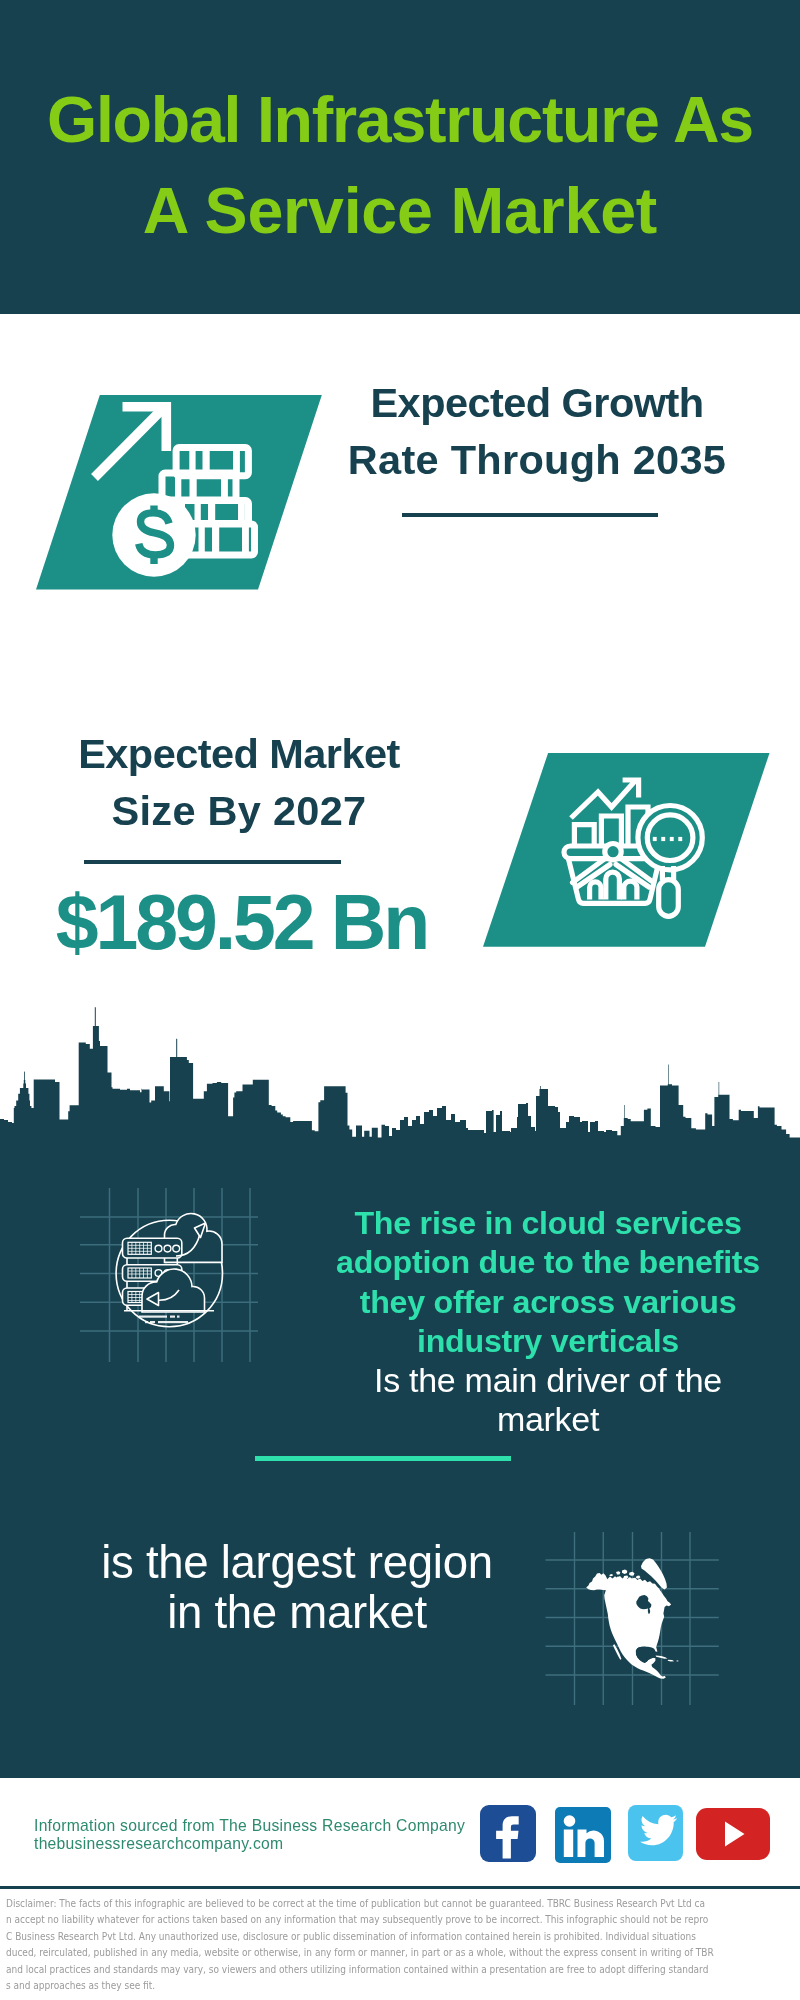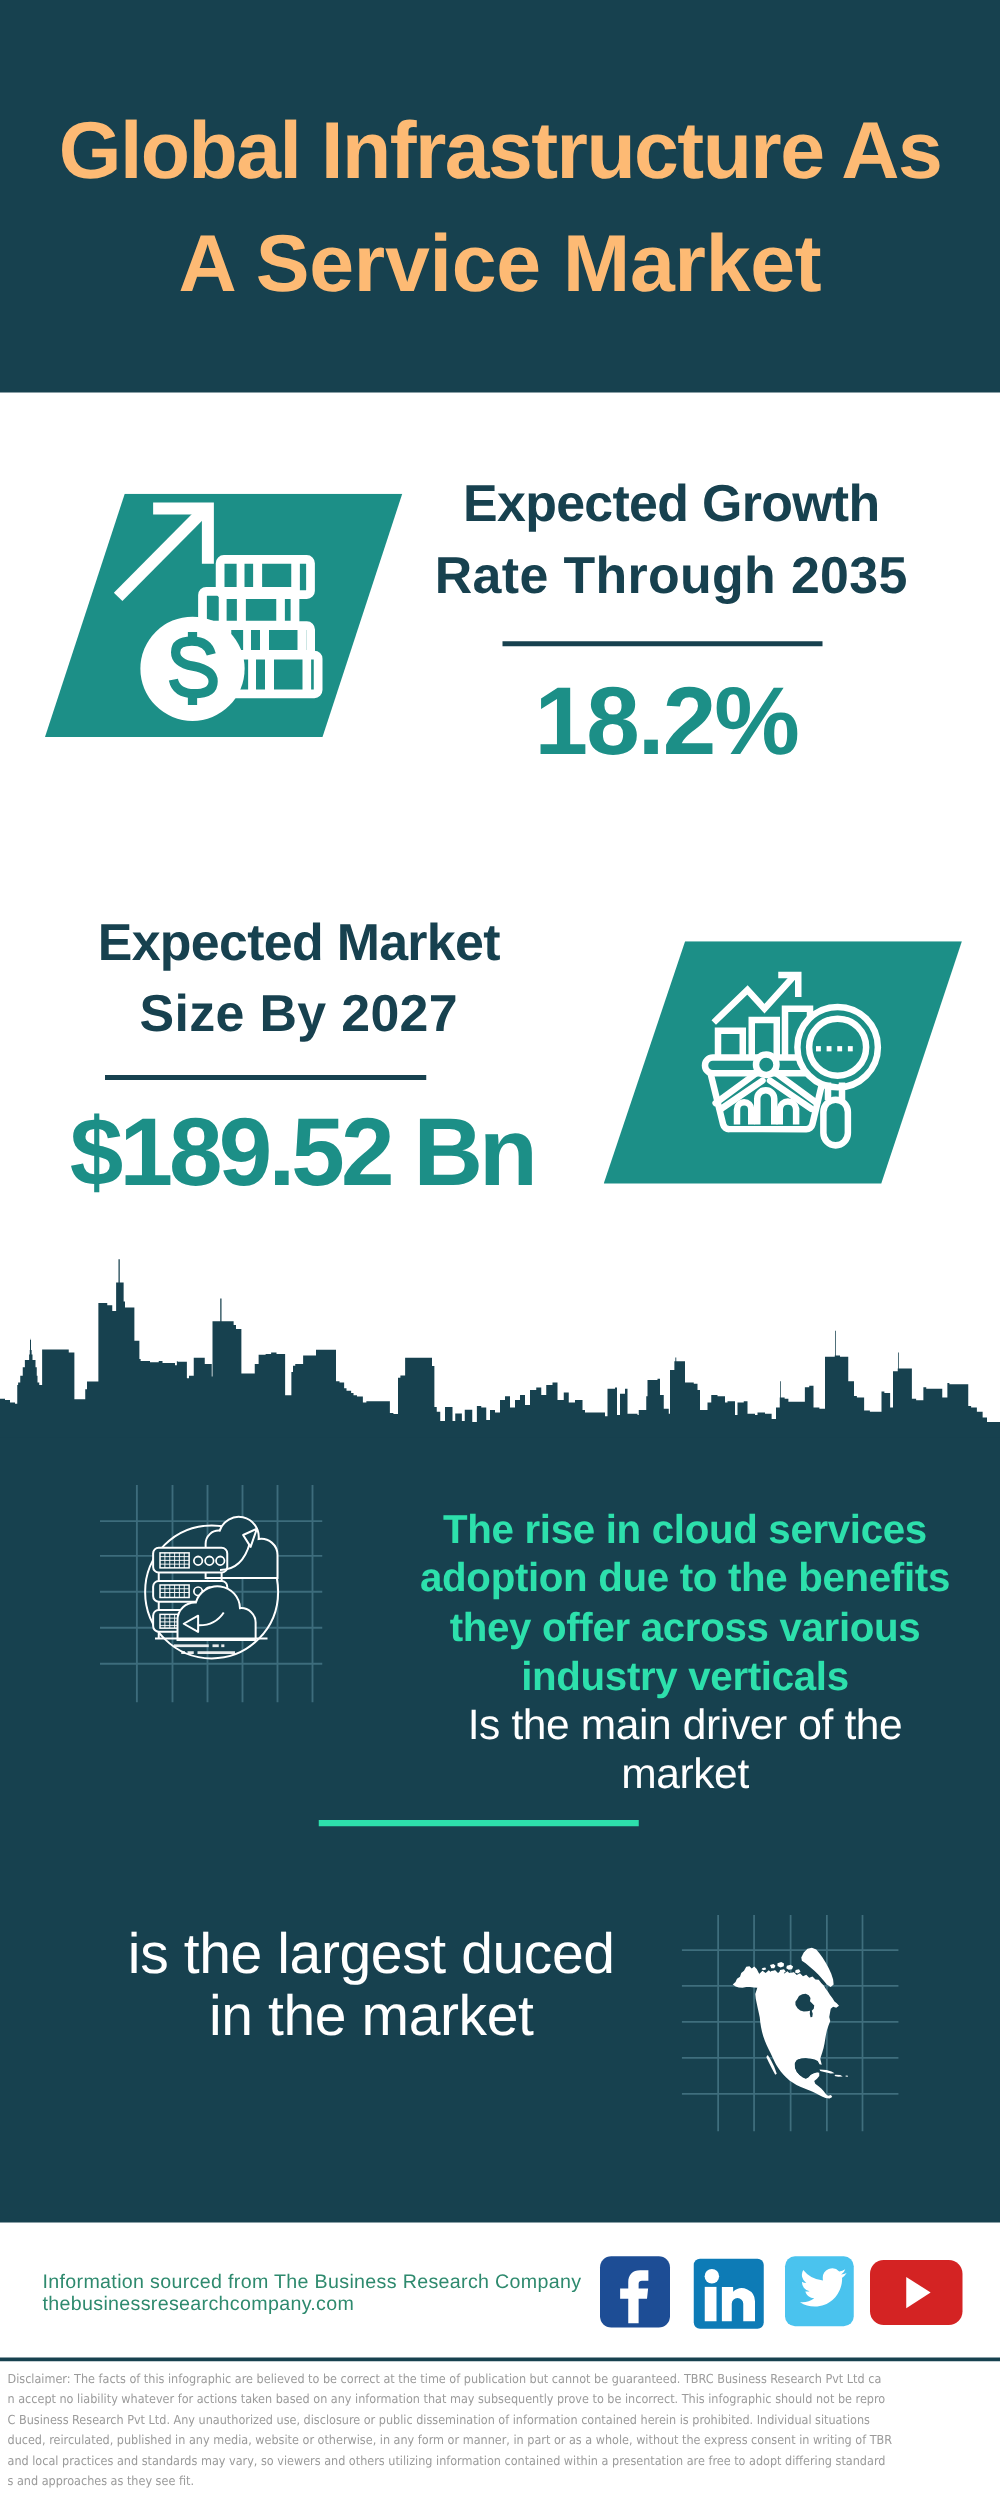--- a/index.html
+++ b/index.html
@@ -3,21 +3,21 @@
 <meta charset="utf-8">
 <style>
   * { margin:0; padding:0; box-sizing:border-box; }
   html,body { width:800px; height:2000px; }
   body { font-family:"Liberation Sans", sans-serif; background:#ffffff; overflow:hidden; -webkit-font-smoothing:antialiased; }
   .page { position:relative; width:800px; height:2000px; overflow:hidden; }
 
   
   .header { position:absolute; left:0; top:0; width:800px; height:314px; background:#17414f; }
   .header-title { position:absolute; left:0; top:75px; width:800px; text-align:center;
-    color:#fdba74; font-weight:bold; font-size:64.5px; line-height:91px; letter-spacing:-0.2px; }
+    color:#84cc16; font-weight:bold; font-size:64.5px; line-height:91px; letter-spacing:-0.2px; }
   .header-title > div:first-child { letter-spacing:-1.25px; }
 
   
   .stat-title { color:#17414f; font-weight:bold; font-size:41.5px; line-height:57.3px; text-align:center; letter-spacing:0px; }
   .stat-title > div:first-child { letter-spacing:-0.55px; }
   .stat-title > div:last-child { letter-spacing:0.28px; }
   .stat-rule { height:4px; background:#17414f; margin:0 auto; }
   .stat-value { color:#1c8f87; font-weight:bold; font-size:77px; line-height:80px; text-align:center; letter-spacing:-1.5px; }
 
   .block1 { position:absolute; left:330px; top:374px; width:400px; }
@@ -110,21 +110,20 @@
       </g>
     </svg>
   </div>
 
   <div class="block1">
     <div class="stat-title">
       <div>Expected Growth</div>
       <div>Rate Through 2035</div>
     </div>
     <div class="stat-rule"></div>
-    <div class="stat-value">18.2%</div>
   </div>
 
   <div class="icon-para" style="left:483px; top:753px; width:290px; height:196px;">
     <svg width="290" height="196" viewBox="0 0 290 196">
       <polygon points="65.1,0 286.5,0 222,193.8 0,193.8" fill="#1c8f87"></polygon>
       <g fill="none" stroke="#ffffff" stroke-width="5.2" stroke-linejoin="miter" stroke-linecap="butt">
         <path d="M88.0 65.0 L115.0 39.0 L128.6 54.0 L152.0 28.0"></path>
         <path d="M139.6 27.0 L155.6 27.0 L155.6 44.6"></path>
         <path d="M91.4 97.0 L91.4 71.6 L111.2 71.6 L111.2 97.0"></path>
         <path d="M118.4 97.0 L118.4 63.0 L138.4 63.0 L138.4 97.0"></path>
@@ -241,21 +240,21 @@
     <div class="hl">The rise in cloud services</div>
     <div class="hl">adoption due to the benefits</div>
     <div class="hl">they offer across various</div>
     <div class="hl">industry verticals</div>
     <div class="sub">Is the main driver of the</div>
     <div class="sub">market</div>
   </div>
   <div class="driver-rule"></div>
 
   <div class="region">
-    <div class="sub">is the largest duced</div>
+    <div class="sub">is the largest region</div>
     <div class="sub">in the market</div>
   </div>
 
   <div class="gridbox" style="left:545px; top:1530px; width:176px; height:178px;">
     <svg width="176" height="178" viewBox="0 0 176 178">
       <g stroke="#3f6e7d" stroke-width="1.4">
         <path d="M29.5,2 L29.5,175 M58.25,2 L58.25,175 M87.5,2 L87.5,175 M116.5,2 L116.5,175 M145,2 L145,175"></path>
         <path d="M0.5,30 L173.75,30 M0.5,58.75 L173.75,58.75 M0.5,87.5 L173.75,87.5 M0.5,116.25 L173.75,116.25 M0.5,145 L173.75,145"></path>
       </g>
       <g transform="translate(40,28)">

